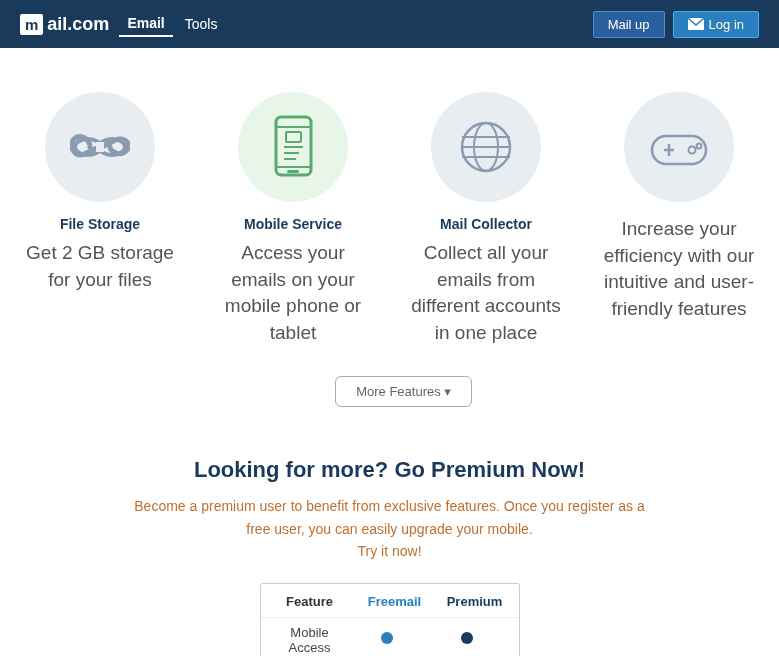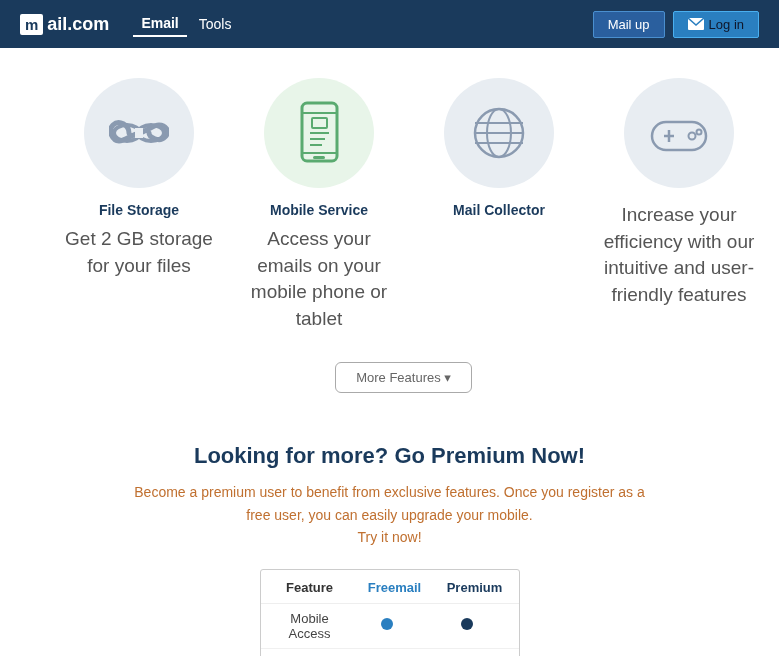--- a/index.html
+++ b/index.html
@@ -29,21 +29,21 @@
     }
     .logo-text {
       color: #fff;
       font-size: 18px;
       font-weight: bold;
     }
     .nav {
       display: flex;
       align-items: center;
       gap: 4px;
-      margin-left: 24px;
+      margin-left: 10px;
     }
     .nav-item {
       color: #fff;
       font-size: 14px;
       padding: 4px 8px;
       cursor: pointer;
       text-decoration: none;
     }
     .nav-item.active {
       border-bottom: 2px solid #fff;
@@ -62,36 +62,36 @@
       background: #2a5f9e;
       color: #fff;
       border: 1px solid #4a8fcf;
       padding: 5px 14px;
       font-size: 13px;
       cursor: pointer;
       border-radius: 2px;
     }
     .btn-login {
       background: #2a7fc0;
-      color: #0f172a;
+      color: #fef9c3;
       border: 1px solid #4aafef;
       padding: 5px 14px;
       font-size: 13px;
       cursor: pointer;
       border-radius: 2px;
       display: flex;
       align-items: center;
       gap: 5px;
     }
 
     
     .features {
-      padding: 30px 20px 20px;
-      display: flex;
-      justify-content: flex-end;
+      padding: 44px 20px 20px;
+      display: flex;
+      justify-content: space-between;
       gap: 20px;
     }
     .feature-item {
       width: 160px;
       display: flex;
       flex-direction: column;
       align-items: center;
       text-align: center;
     }
     .feature-circle {
@@ -257,20 +257,21 @@
     <div class="feature-circle">
       <svg width="60" height="60" viewBox="0 0 60 60">
         <circle cx="30" cy="30" r="24" fill="none" stroke="#8a9ab0" stroke-width="2.5"></circle>
         <ellipse cx="30" cy="30" rx="12" ry="24" fill="none" stroke="#8a9ab0" stroke-width="2"></ellipse>
         <line x1="6" y1="20" x2="54" y2="20" stroke="#8a9ab0" stroke-width="2"></line>
         <line x1="6" y1="30" x2="54" y2="30" stroke="#8a9ab0" stroke-width="2"></line>
         <line x1="6" y1="40" x2="54" y2="40" stroke="#8a9ab0" stroke-width="2"></line>
       </svg>
     </div>
     <div class="feature-title">Mail Collector</div>
+    <div class="feature-desc">Collect all your emails from different accounts in one place</div>
   </div>
 
   <div class="feature-item">
     <div class="feature-circle">
       <svg width="70" height="50" viewBox="0 0 70 50">
         <rect x="8" y="14" width="54" height="28" rx="14" fill="none" stroke="#8a9ab0" stroke-width="2.5"></rect>
 
         <line x1="20" y1="28" x2="30" y2="28" stroke="#8a9ab0" stroke-width="2.5"></line>
         <line x1="25" y1="22" x2="25" y2="34" stroke="#8a9ab0" stroke-width="2.5"></line>
 

